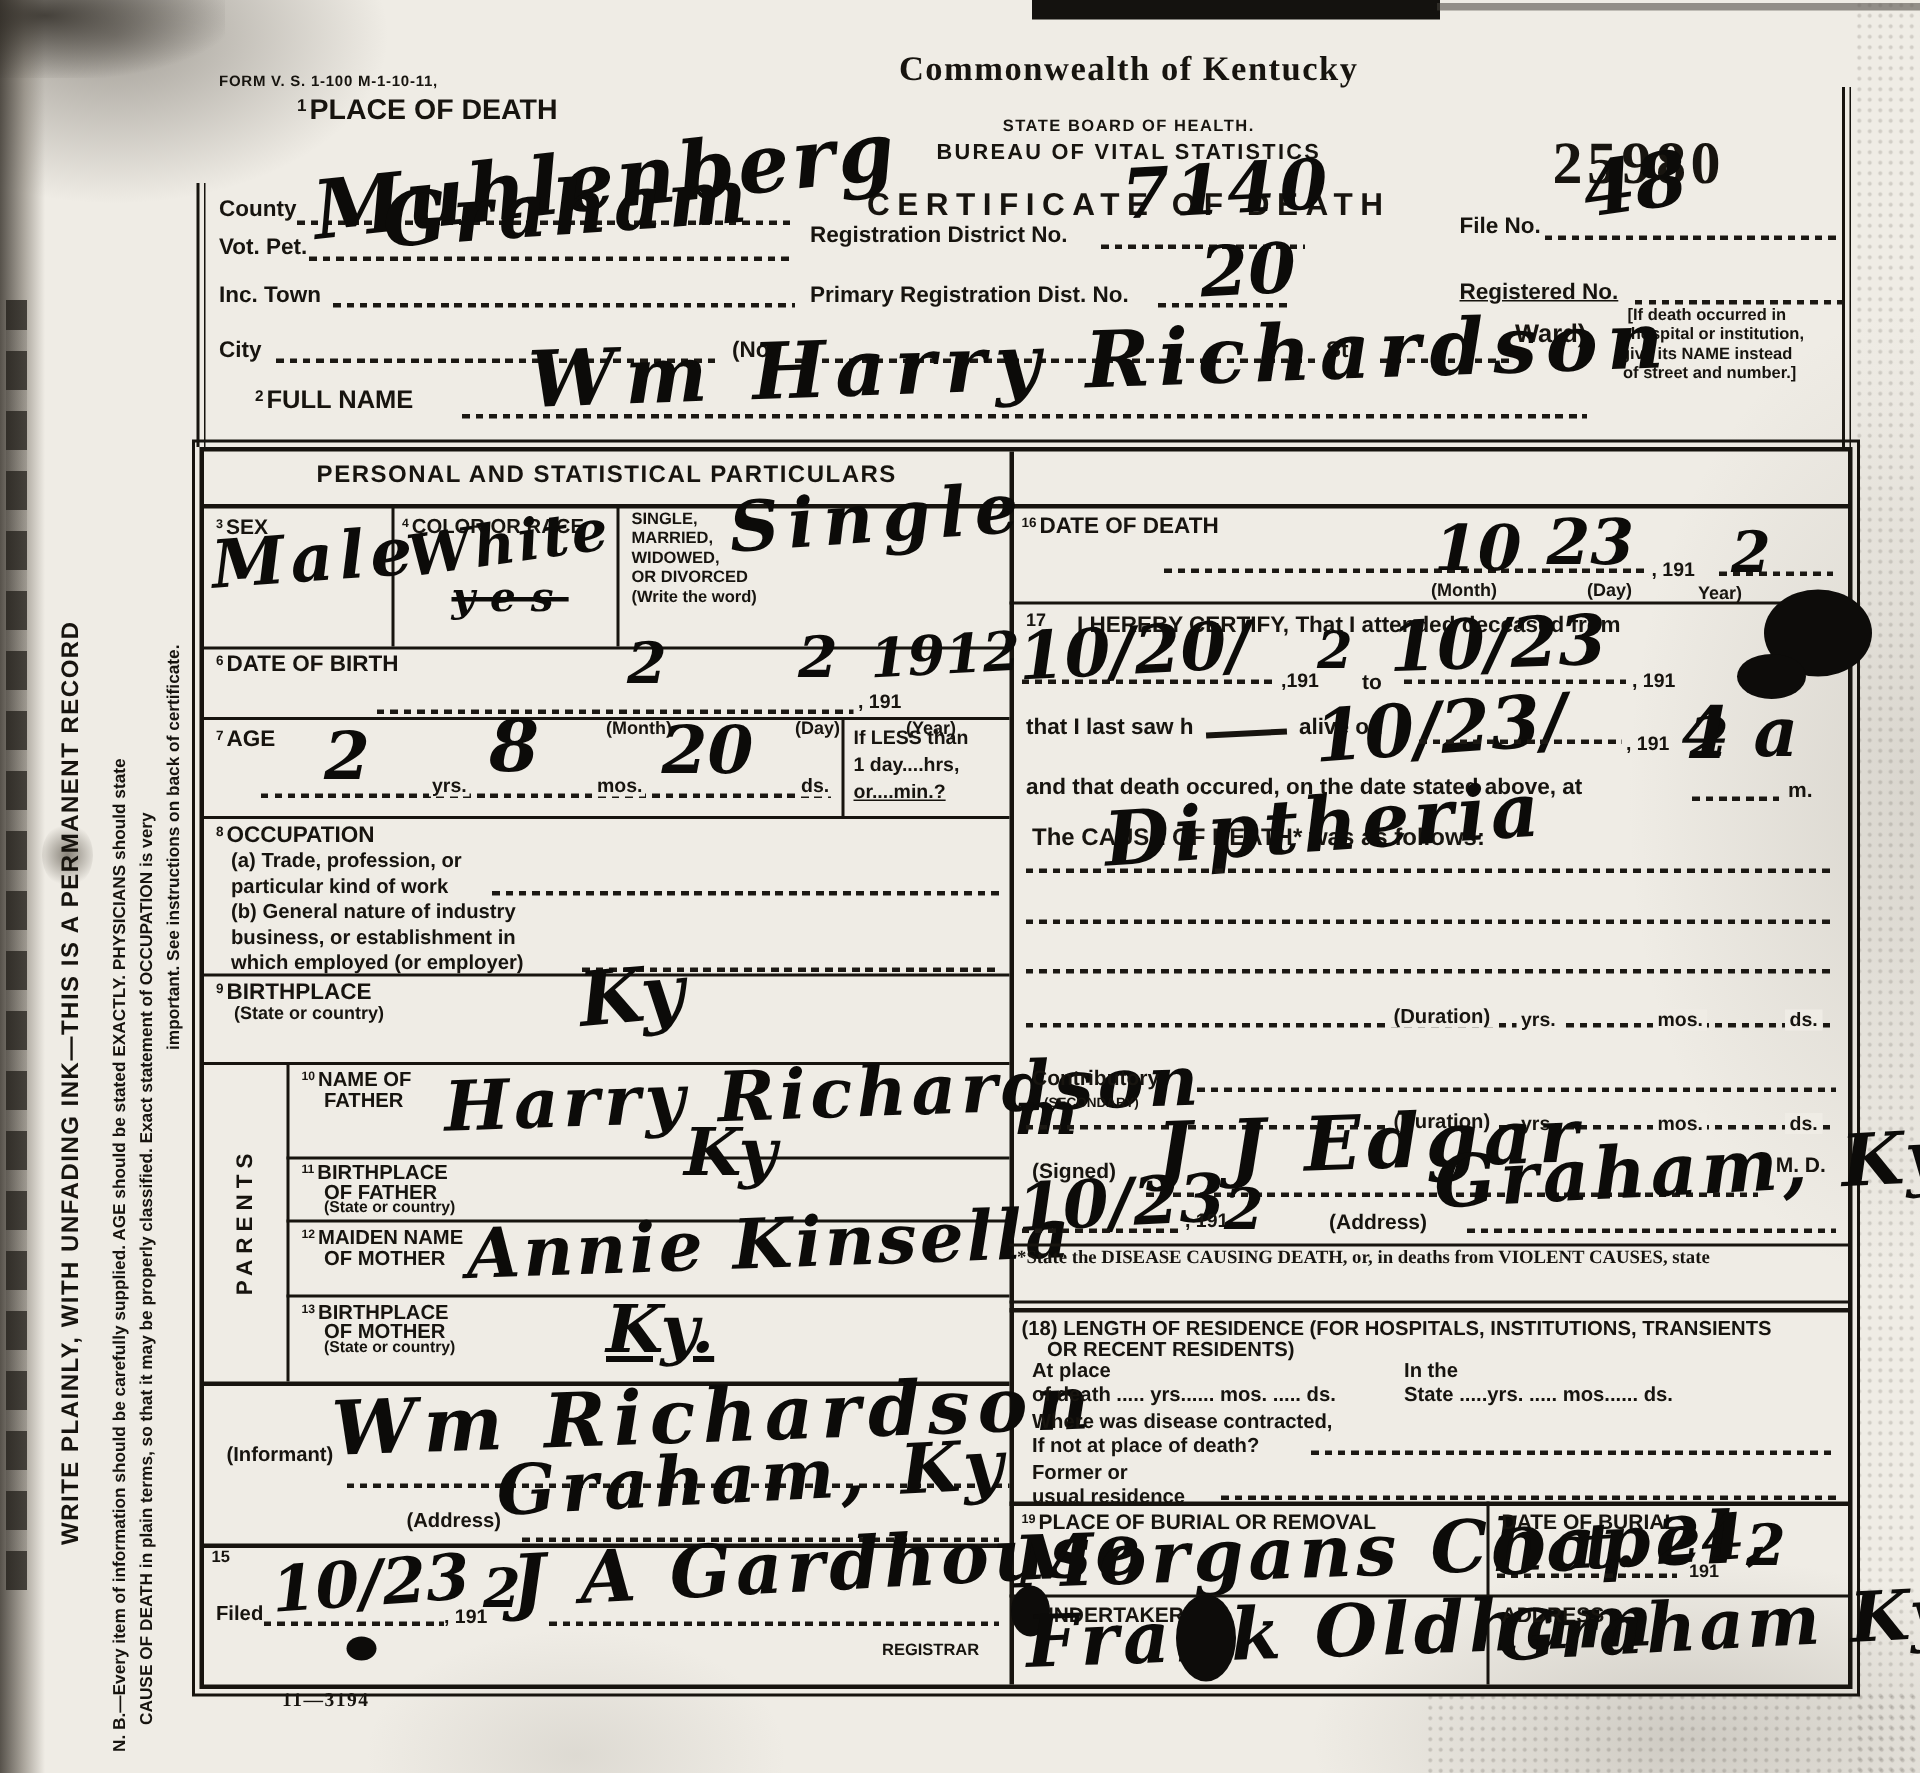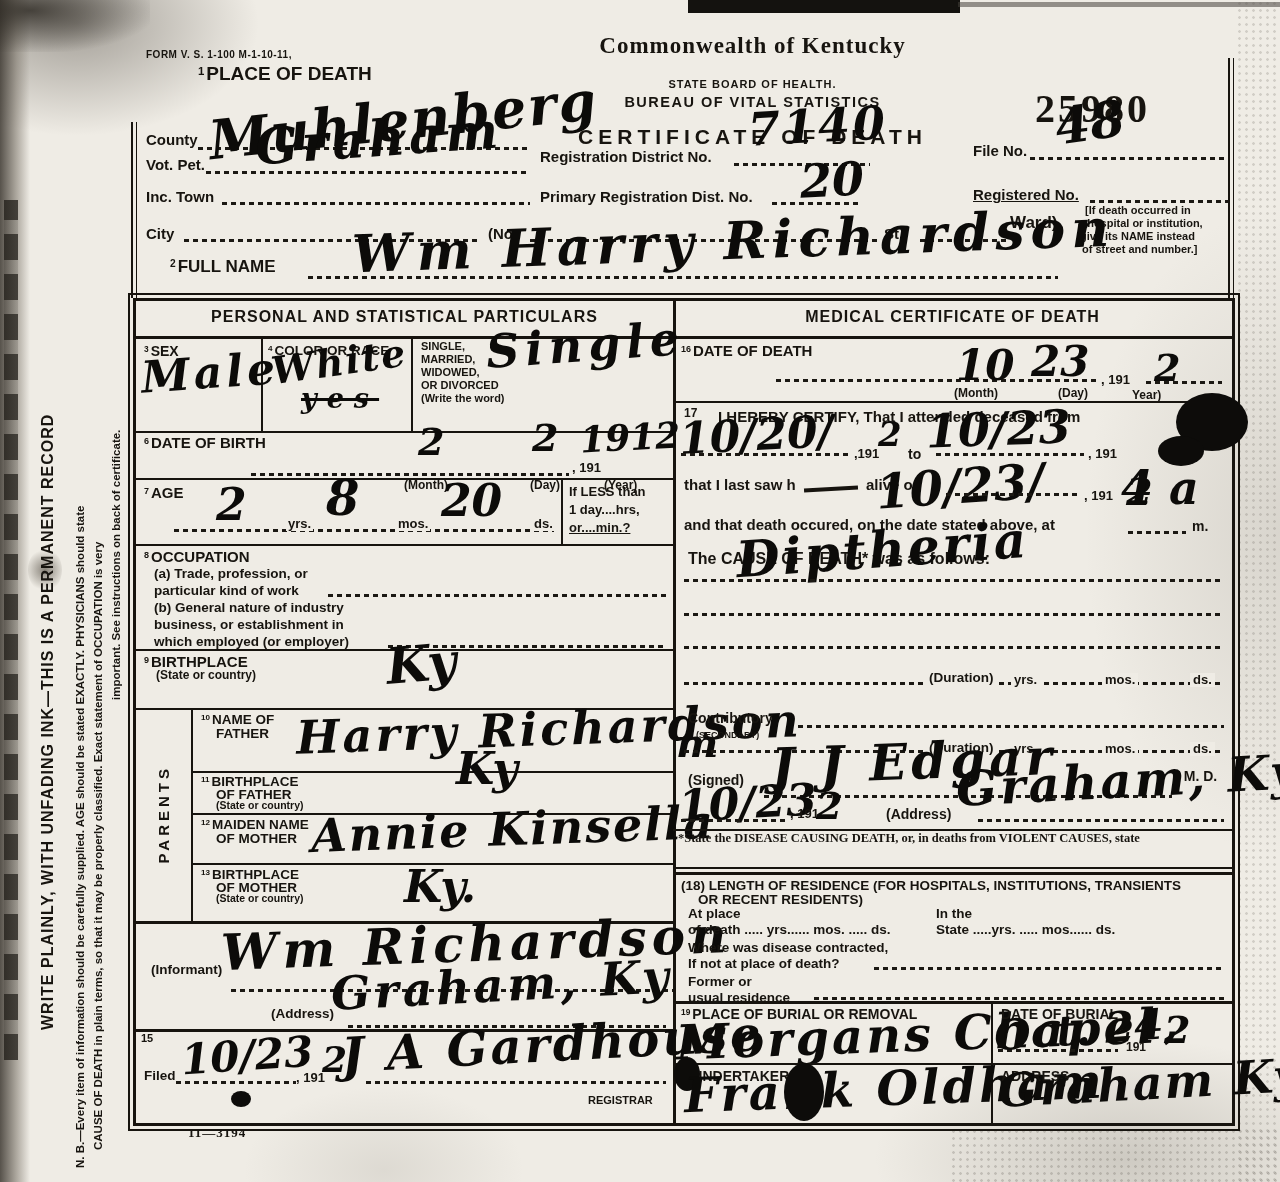--- a/index.html
+++ b/index.html
@@ -194,21 +194,21 @@
     <div class="hl" style="left:55px;top:512px;width:482px;height:2px;"></div>
 
     <div class="lbl" style="left:65px;top:517px;font-size:13.5px;"><span class="num">12</span><span>MAIDEN NAME</span></div>
     <div class="lbl" style="left:80px;top:531px;font-size:13.5px;">OF MOTHER</div>
     <div class="hw r2" style="left:175px;top:508px;font-size:46px;letter-spacing:2px;">Annie Kinsella</div>
     <div class="hl" style="left:55px;top:562px;width:482px;height:2px;"></div>
 
     <div class="lbl" style="left:65px;top:567px;font-size:13.5px;"><span class="num">13</span><span>BIRTHPLACE</span></div>
     <div class="lbl" style="left:80px;top:580px;font-size:13.5px;">OF MOTHER</div>
     <div class="lbl" style="left:80px;top:592px;font-size:10.5px;">(State or country)</div>
-    <div class="hw" style="left:268px;top:566px;font-size:44px;">Ky.</div>
+    <div class="hw" style="left:268px;top:566px;font-size:44px;text-decoration:underline;">Ky.</div>
     <div class="hl" style="left:0;top:620px;width:537px;height:3px;"></div>
 
     <div class="lbl" style="left:15px;top:662px;font-size:13.5px;">(Informant)</div>
     <div class="dotl" style="left:95px;top:688px;width:442px;"></div>
     <div class="hw r2" style="left:85px;top:620px;font-size:50px;letter-spacing:5px;">Wm Richardson</div>
     <div class="lbl" style="left:135px;top:706px;font-size:13.5px;">(Address)</div>
     <div class="dotl" style="left:212px;top:724px;width:318px;"></div>
     <div class="hw r3" style="left:195px;top:664px;font-size:46px;letter-spacing:4px;">Graham, Ky</div>
     <div class="hl" style="left:0;top:728px;width:537px;height:3px;"></div>
 
@@ -216,21 +216,20 @@
     <div class="lbl" style="left:8px;top:768px;font-size:13.5px;">Filed</div>
     <div class="dotl" style="left:40px;top:780px;width:120px;"></div>
     <div class="hw r4" style="left:45px;top:736px;font-size:42px;">10/23</div>
     <div class="lbl" style="left:160px;top:770px;font-size:13px;">, 191</div>
     <div class="hw" style="left:186px;top:742px;font-size:36px;">2</div>
     <div class="dotl" style="left:230px;top:780px;width:300px;"></div>
     <div class="hw r3" style="left:205px;top:722px;font-size:48px;letter-spacing:3px;">J A Gardhouse</div>
     <div class="lbl" style="left:452px;top:794px;font-size:11px;">REGISTRAR</div>
     <div class="blot" style="left:95px;top:790px;width:20px;height:16px;"></div>
 
-    <div class="ctr lbl" style="left:537px;top:8px;width:559px;font-size:16px;letter-spacing:1px;">MEDICAL CERTIFICATE OF DEATH</div>
 
     <div class="lbl" style="left:545px;top:42px;font-size:15px;"><span class="num">16</span><span>DATE OF DEATH</span></div>
     <div class="dotl" style="left:640px;top:78px;width:322px;"></div>
     <div class="lbl" style="left:965px;top:72px;font-size:13px;">, 191</div>
     <div class="dotl" style="left:1010px;top:80px;width:76px;"></div>
     <div class="lbl" style="left:818px;top:86px;font-size:12px;">(Month)</div>
     <div class="lbl" style="left:922px;top:86px;font-size:12px;">(Day)</div>
     <div class="lbl" style="left:996px;top:88px;font-size:12px;">Year)</div>
     <div class="hw" style="left:820px;top:46px;font-size:42px;">10</div>
     <div class="hw" style="left:895px;top:42px;font-size:42px;">23</div>

